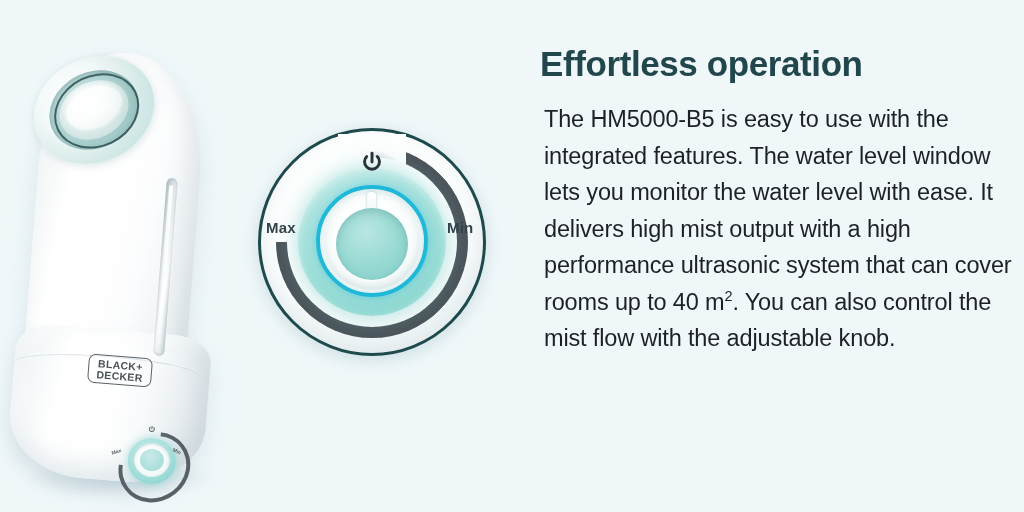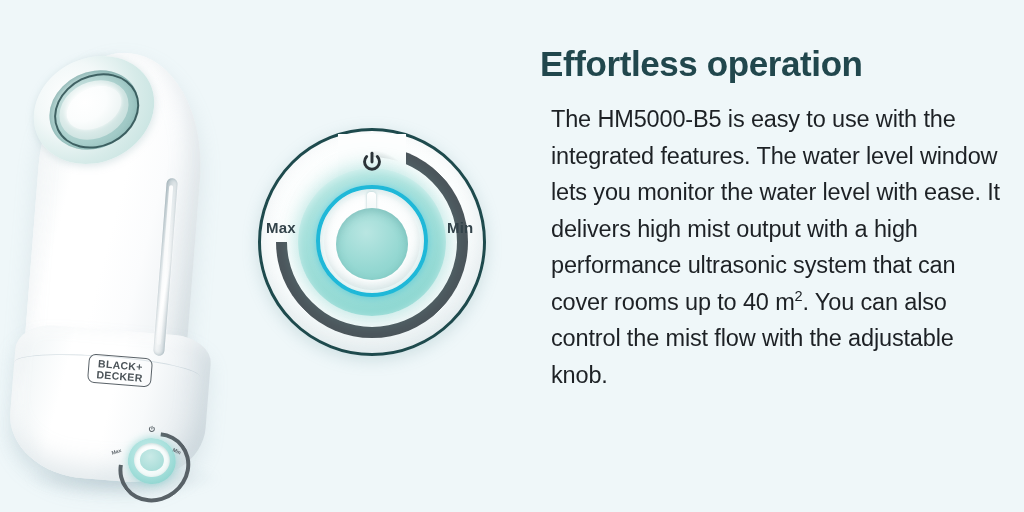--- a/index.html
+++ b/index.html
@@ -317,21 +317,21 @@
     line-height: 1.12;
     color: #21474d;
     letter-spacing: -0.4px;
     margin: 0 0 18px 0;
   }
   #body-copy {
     font-family: "Liberation Sans", sans-serif;
     font-size: 23.5px;
     line-height: 1.555;
     color: #1d2125;
-    margin: 11px;
+    margin: 4px;
     max-width: 470px;
     letter-spacing: -0.15px;
   }
   #body-copy sup {
     font-size: .62em;
     vertical-align: super;
     line-height: 0;
   }
 </style>
 </head>

